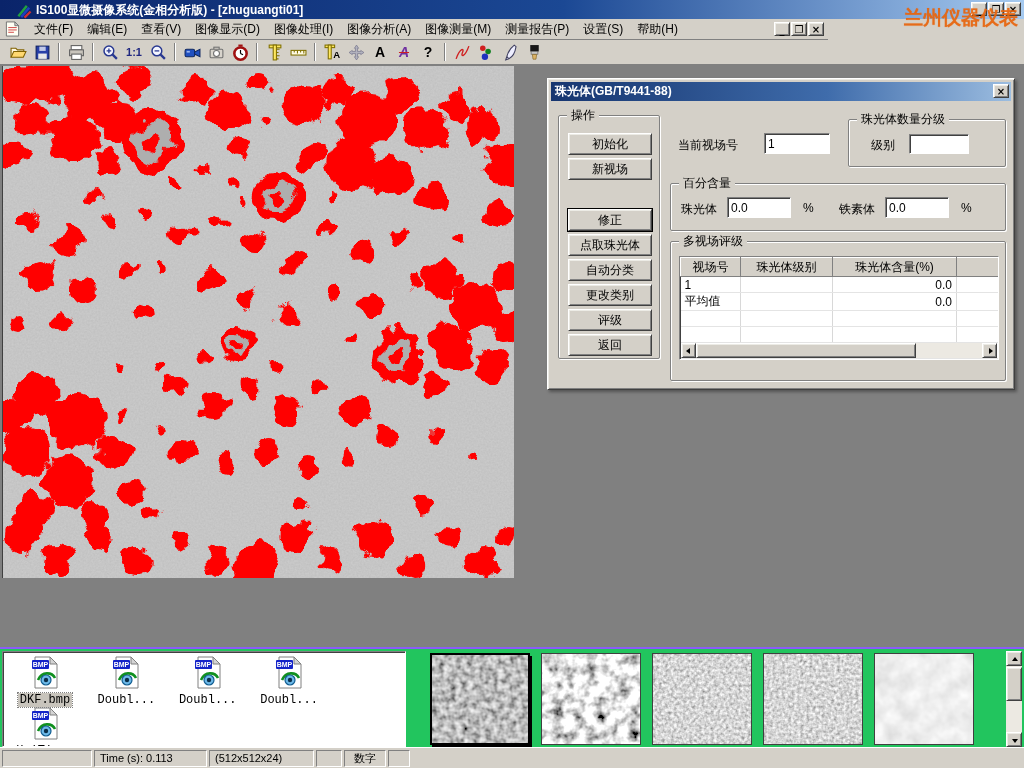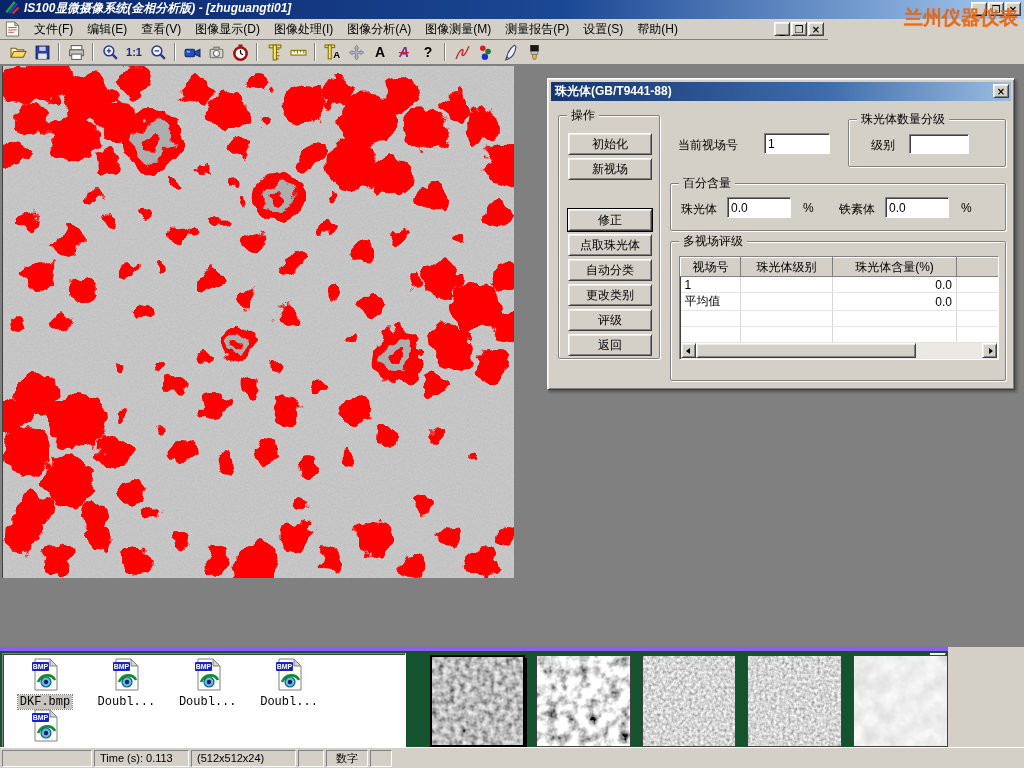--- a/index.html
+++ b/index.html
@@ -15,21 +15,21 @@
   .btn { display:flex; align-items:center; justify-content:center; cursor:default; user-select:none;font-family:Liberation Mono, monospace; }
   .groupbox { position:absolute; border:1px solid #808080; border-radius:2px;
               box-shadow:inset 1px 1px 0 #ffffff, 1px 1px 0 #ffffff; }
   .grouplabel { position:absolute; top:-8px; left:8px; background:#d4d0c8; padding:0 4px; line-height:14px; }
   input.field { height:21px; font:12px "Liberation Sans","DejaVu Sans",sans-serif; padding:1px 3px;
                 background:#fff; border:1px solid; border-color:#808080 #fff #fff #808080;
                 box-shadow:inset 1px 1px 0 #404040; outline:none; }
   
   .titlebar { position:absolute; left:0; top:0; width:1024px; height:19px;
     background:linear-gradient(90deg,#0a246a 0%,#1b4894 55%,#a6caf0 100%);
-    display:flex; align-items:flex-start; padding:0 2px; color:#fff; font-weight:bold;font-style:italic; }
+    display:flex; align-items:flex-end; padding:0 14px; color:#fff; font-weight:bold; }
   .titlebar .logo { width:16px; height:15px; margin:0 4px 0 2px; }
   .winbtns { position:absolute; right:3px; top:2px; display:flex; gap:1px; }
   .wbtn { width:16px; height:14px; font-weight:bold; font-size:10px; color:#000;
           font-family:"DejaVu Sans",sans-serif; }
   .watermark { position:absolute; right:6px; top:5px; color:#e8640c; font-size:19px; font-weight:bold;
                letter-spacing:0; z-index:40; pointer-events:none; opacity:.92; white-space:nowrap;
                text-shadow:0 0 1px rgba(232,100,12,.6); }
   
   .menubar { position:absolute; left:0; top:19px; width:828px; height:21px; background:#d4d0c8;
     border-bottom:1px solid #808080; box-shadow:0 1px 0 #fff; display:flex; align-items:center; padding:0 4px; }
@@ -71,22 +71,22 @@
   .hscroll { position:absolute; left:1px; bottom:1px; width:316px; height:15px; background:#ece9e2;
     display:flex; }
   .sbtn { width:15px; height:15px; position:relative; }
   .arrow { position:absolute; width:0; height:0; border:3px solid transparent; }
   .a-left  { left:4px; top:4px; border-right:4px solid #000; border-left:none; }
   .a-right { left:6px; top:4px; border-left:4px solid #000; border-right:none; }
   .a-up    { left:4px; top:5px; border-bottom:4px solid #000; border-top:none; }
   .a-down  { left:4px; top:6px; border-top:4px solid #000; border-bottom:none; }
   .hthumb { height:15px; width:220px; }
   
-  .filepanel { position:absolute; left:0; top:647px; width:948px; height:100px; background:#14532d;
-    border-top:4px solid #8b5cf6; }
+  .filepanel { position:absolute; left:0; top:647px; width:1024px; height:100px; background:#22c55e;
+    border-top:2px solid #8b5cf6; }
   .filelist { position:absolute; left:2px; top:2px; width:404px; height:96px; background:#fff;
     border:1px solid; border-color:#808080 #fff #fff #808080; box-shadow:inset 1px 1px 0 #404040;
     overflow:hidden; padding:4px 0 0 4px; }
   .fileitem { display:inline-block; width:76px; text-align:center; vertical-align:top; margin-right:2px; }
   .fileitem svg { width:30px; height:33px; }
   .fname { display:inline-block; padding:0 2px; font-size:12px; font-family:"Liberation Mono","DejaVu Sans Mono",monospace; }
   .fname.sel { background:#c8c4bc; outline:1px dotted #808080; }
   .vscroll { position:absolute; right:2px; top:2px; width:16px; height:96px; background:#ece9e2; }
   .vthumb { position:absolute; left:0; top:16px; width:16px; height:34px; }
   .thumbstrip { position:absolute; left:424px; top:0; right:0; height:100px; display:flex;
@@ -656,18 +656,18 @@
             <feFuncA type="linear" slope="0" intercept="1"></feFuncA>
           </feComponentTransfer>
         </filter>
       <rect width="100" height="92" filter="url(#t5)"></rect>
     </svg>
   </div>
 </div>
 
 <div class="statusbar">
   <div class="spanel" style="width:90px;"></div>
-  <div class="spanel" style="width:95px;">Time (s): 0.113</div>
+  <div class="spanel" style="width:113px;">Time (s): 0.113</div>
   <div class="spanel" style="width:105px;">(512x512x24)</div>
   <div class="spanel" style="width:26px;"></div>
   <div class="spanel" style="width:42px; justify-content:center;text-align:center;">数字</div>
   <div class="spanel" style="width:22px;"></div>
 </div>
 
 </body></html>

